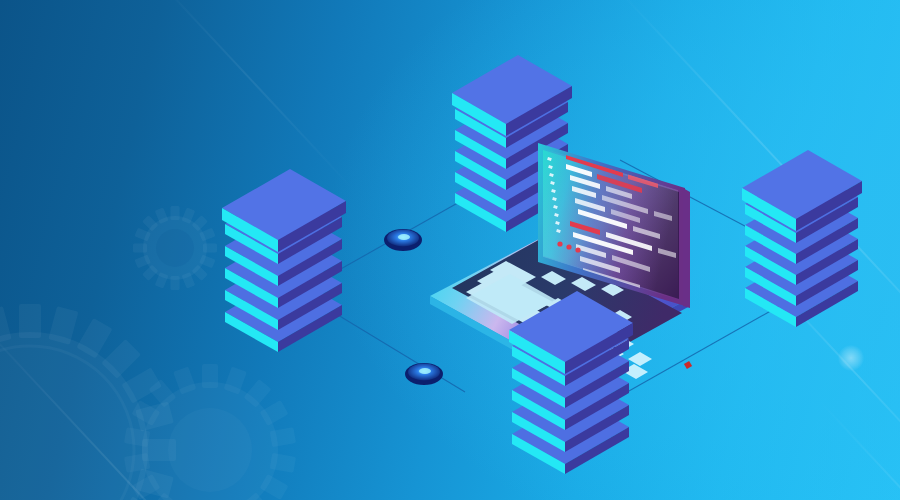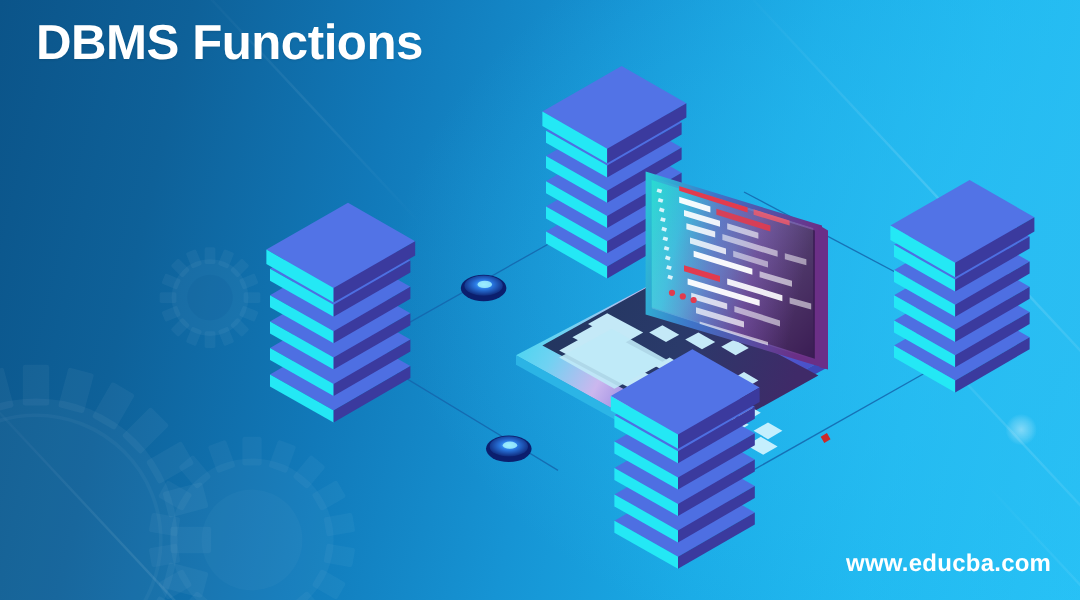--- a/index.html
+++ b/index.html
@@ -421,16 +421,14 @@
     </g>
     <g>
       <ellipse cx="424" cy="374" rx="19" ry="11" fill="#0b1f6e"></ellipse>
       <ellipse cx="424" cy="372" rx="16" ry="8.5" fill="url(#nodeGrad)"></ellipse>
       <ellipse cx="425" cy="371" rx="6" ry="3" fill="#9ff0ff" opacity="0.85"></ellipse>
     </g>
 
     <rect x="685" y="362" width="6" height="6" fill="#cc2a2a" transform="rotate(-30 688 365)"></rect>
   </svg>
 
-  <div id="title">DBMS Functions</div>
-  <div id="watermark">www.educba.com</div>
 
 </div>
 
 </body></html>

